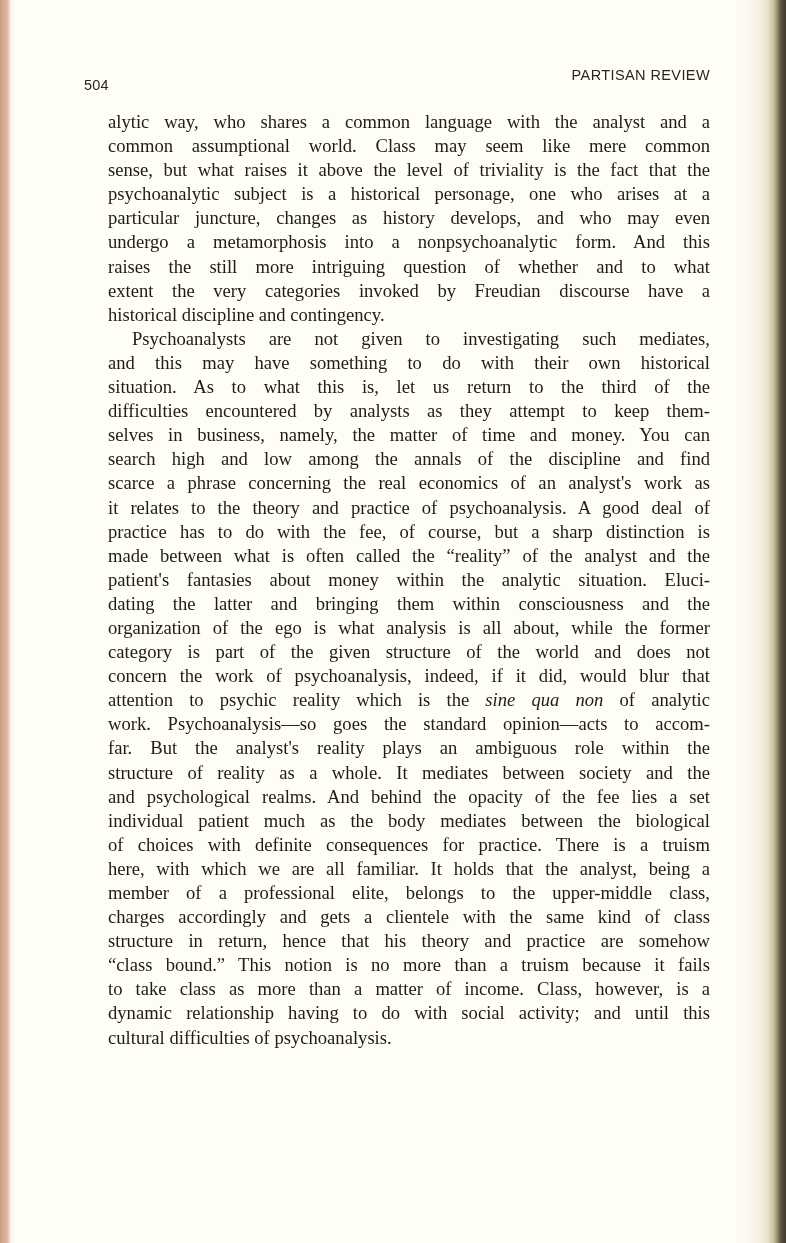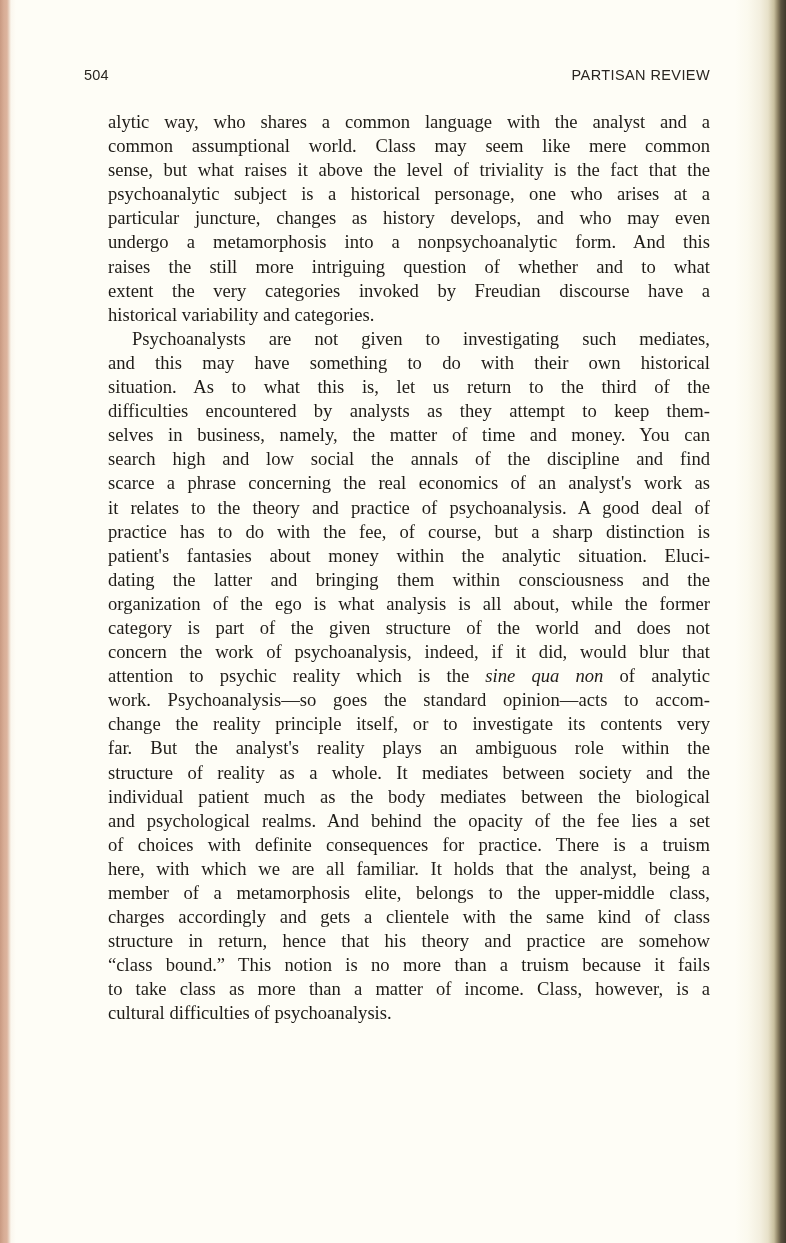--- a/index.html
+++ b/index.html
@@ -30,21 +30,21 @@
       left: 84px;
       width: 626px;
       font-family: "Liberation Sans", sans-serif;
       font-size: 14.5px;
       color: #2a2620;
       letter-spacing: 0.2px;
     }
     .running-head .folio {
       position: absolute;
       left: 0;
-      top: 0;
+      top: 10px;
     }
     .running-head .journal {
       position: absolute;
       right: 0;
       top: 0;
       letter-spacing: 0.4px;
     }
     .body-text {
       position: absolute;
       top: 110px;
@@ -87,49 +87,50 @@
 
     <div>
       <span class="line">alytic way, who shares a common language with the analyst and a</span>
       <span class="line">common assumptional world. Class may seem like mere common</span>
       <span class="line">sense, but what raises it above the level of triviality is the fact that the</span>
       <span class="line">psychoanalytic subject is a historical personage, one who arises at a</span>
       <span class="line">particular juncture, changes as history develops, and who may even</span>
       <span class="line">undergo a metamorphosis into a nonpsychoanalytic form. And this</span>
       <span class="line">raises the still more intriguing question of whether and to what</span>
       <span class="line">extent the very categories invoked by Freudian discourse have a</span>
-      <span class="line last">historical variability and categories.</span>
+      <span class="line last">historical discipline and contingency.</span>
     </div>
 
     <div>
       <span class="line indent">Psychoanalysts are not given to investigating such mediates,</span>
       <span class="line">and this may have something to do with their own historical</span>
       <span class="line">situation. As to what this is, let us return to the third of the</span>
       <span class="line">difficulties encountered by analysts as they attempt to keep them-</span>
       <span class="line">selves in business, namely, the matter of time and money. You can</span>
-      <span class="line">search high and low social the annals of the discipline and find</span>
+      <span class="line">search high and low among the annals of the discipline and find</span>
       <span class="line">scarce a phrase concerning the real economics of an analyst's work as</span>
       <span class="line">it relates to the theory and practice of psychoanalysis. A good deal of</span>
       <span class="line">practice has to do with the fee, of course, but a sharp distinction is</span>
+      <span class="line">made between what is often called the “reality” of the analyst and the</span>
       <span class="line">patient's fantasies about money within the analytic situation. Eluci-</span>
       <span class="line">dating the latter and bringing them within consciousness and the</span>
       <span class="line">organization of the ego is what analysis is all about, while the former</span>
       <span class="line">category is part of the given structure of the world and does not</span>
       <span class="line">concern the work of psychoanalysis, indeed, if it did, would blur that</span>
       <span class="line"><span>attention to psychic reality which is the </span><em>sine qua non</em><span> of analytic</span></span>
       <span class="line">work. Psychoanalysis—so goes the standard opinion—acts to accom-</span>
-      <span class="line">change the reality principle itself, or to investigate its contents very</span>
       <span class="line">far. But the analyst's reality plays an ambiguous role within the</span>
       <span class="line">structure of reality as a whole. It mediates between society and the</span>
+      <span class="line">and psychological realms. And behind the opacity of the fee lies a set</span>
       <span class="line">individual patient much as the body mediates between the biological</span>
-      <span class="line">and psychological realms. And behind the opacity of the fee lies a set</span>
       <span class="line">of choices with definite consequences for practice. There is a truism</span>
       <span class="line">here, with which we are all familiar. It holds that the analyst, being a</span>
-      <span class="line">member of a metamorphosis elite, belongs to the upper-middle class,</span>
+      <span class="line">member of a professional elite, belongs to the upper-middle class,</span>
       <span class="line">charges accordingly and gets a clientele with the same kind of class</span>
       <span class="line">structure in return, hence that his theory and practice are somehow</span>
       <span class="line">“class bound.” This notion is no more than a truism because it fails</span>
       <span class="line">to take class as more than a matter of income. Class, however, is a</span>
+      <span class="line">dynamic relationship having to do with social activity; and until this</span>
       <span class="line last">cultural difficulties of psychoanalysis.</span>
     </div>
   </div>
 
 </div>
 
 </body></html>

